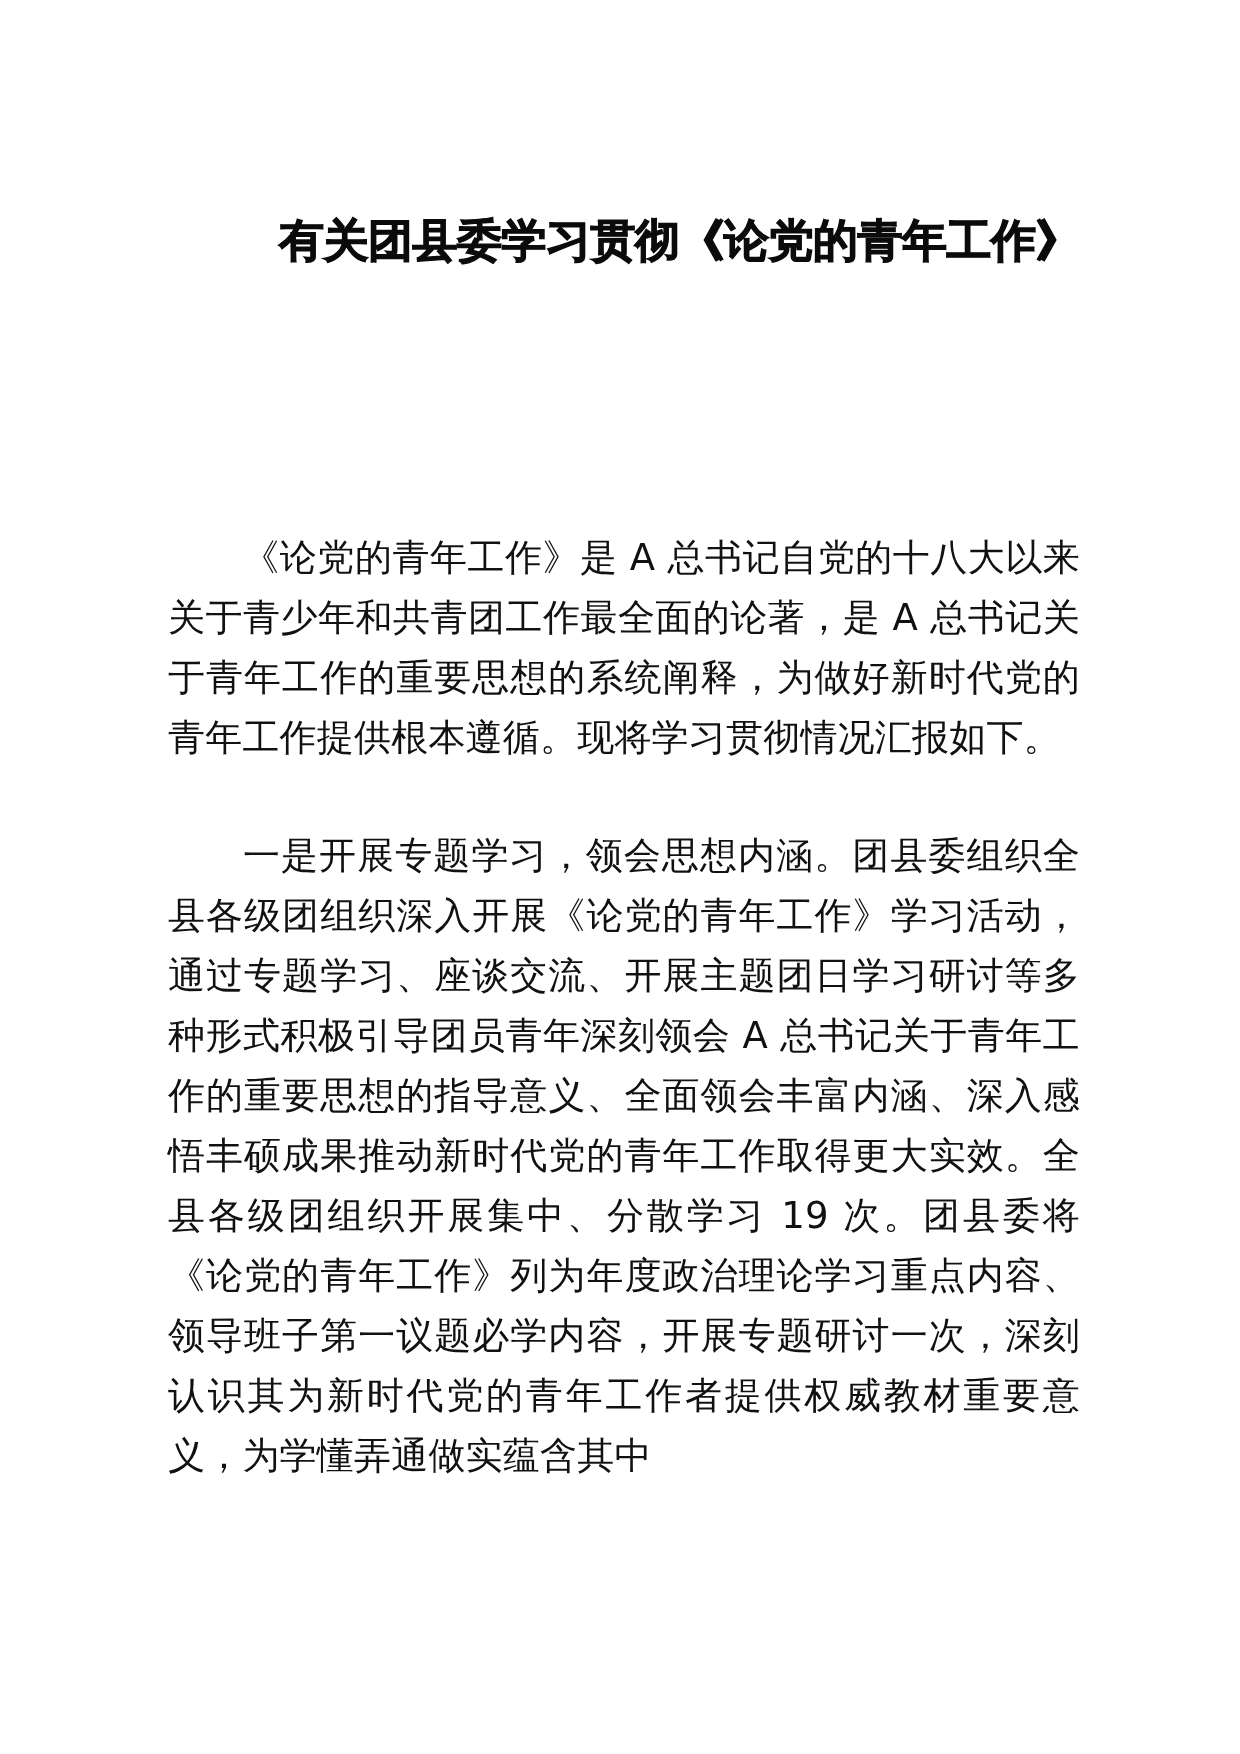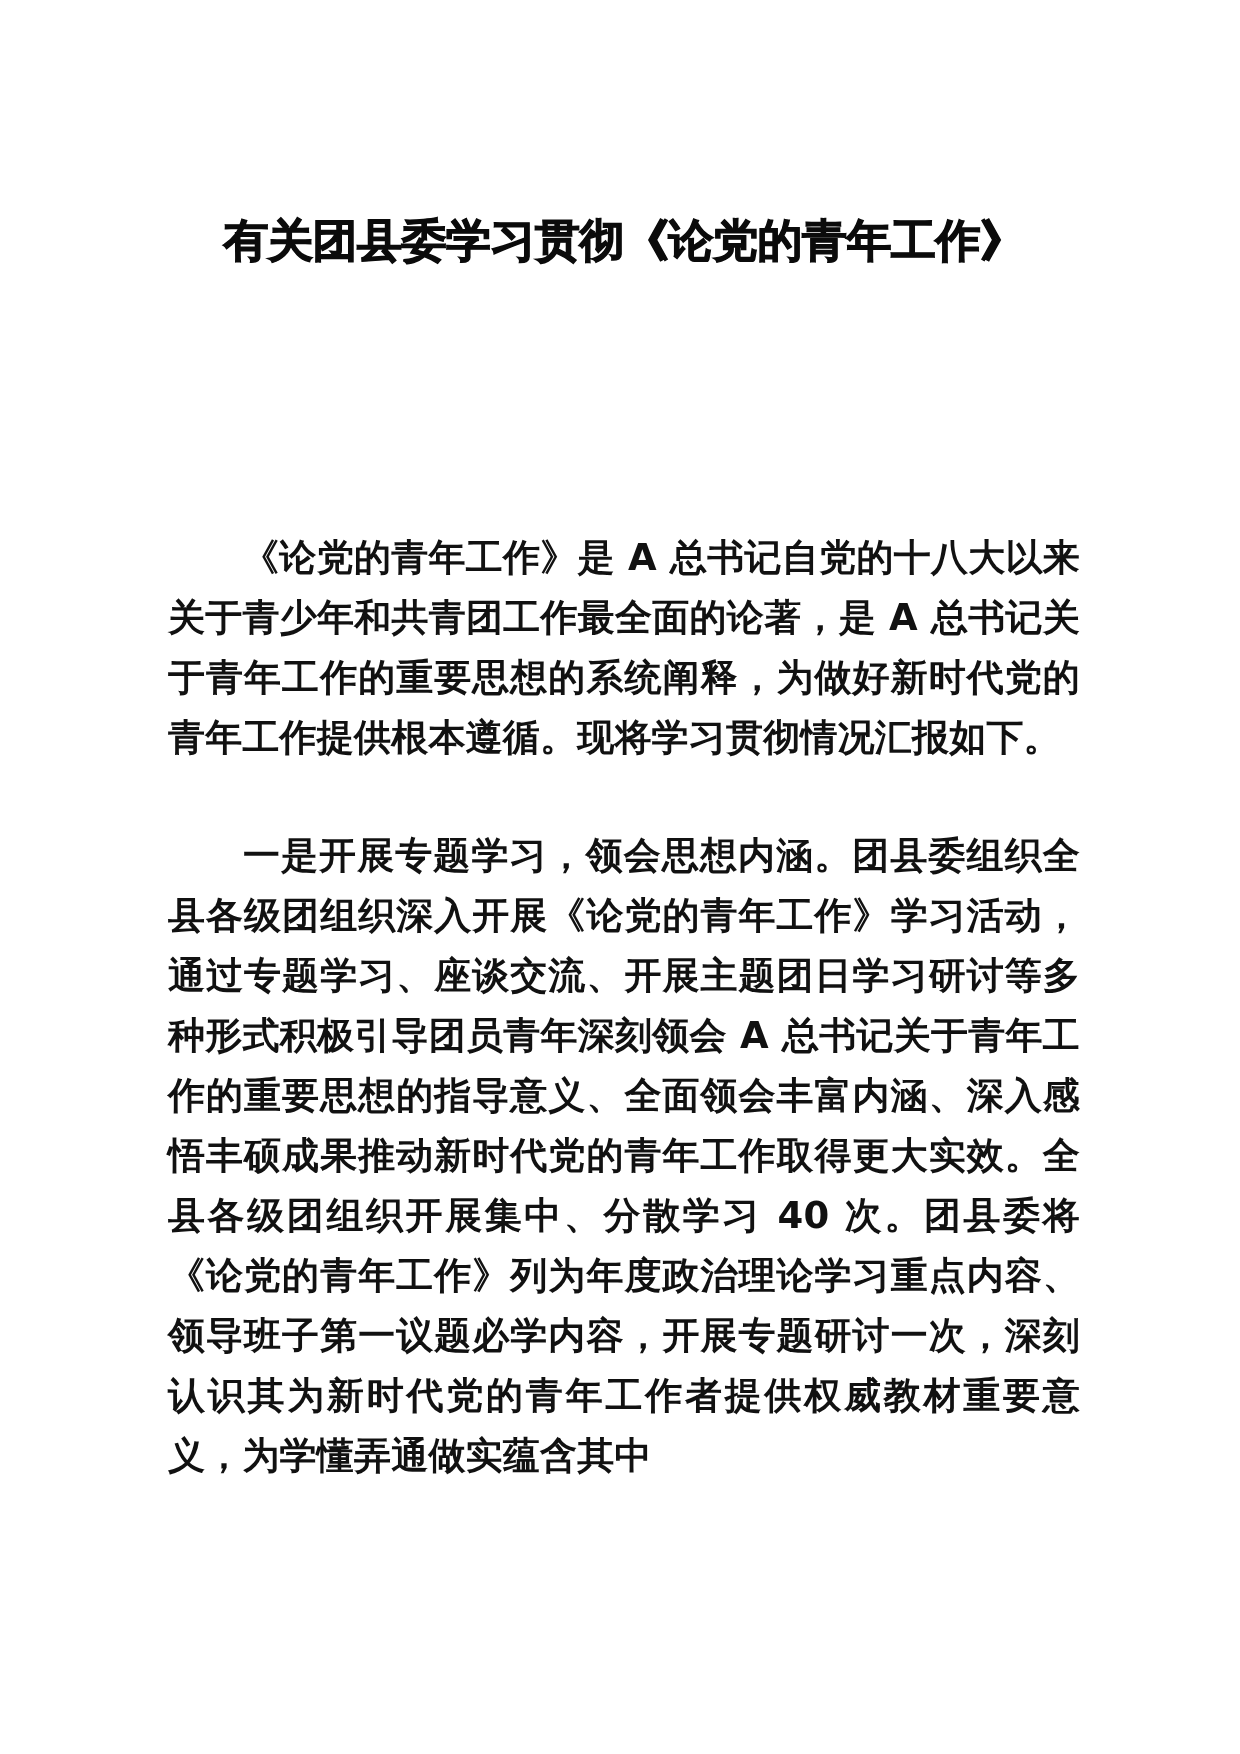--- a/index.html
+++ b/index.html
@@ -22,21 +22,21 @@
     background: #ffffff;
     box-sizing: border-box;
   }
 
   
   .doc-title {
     position: absolute;
     left: 168px;
     top: 168px;
     width: 912px;
-    text-align: center;
+    text-align: right;
     font-weight: 700;
     font-size: 45px;
     line-height: 145px;
     letter-spacing: 0px;
     color: #0b0b0b;
     -webkit-text-stroke: 1.1px #0b0b0b;
   }
   .doc-title .title-line {
     display: block;
     white-space: nowrap;
@@ -55,21 +55,21 @@
 
   p.para {
     margin: 0 0 0 0;
     font-size: 37px;
     line-height: 60px;
     text-align: justify;
     text-align-last: left;
     text-justify: inter-ideograph;
     letter-spacing: 0.2px;
     color: #111111;
-    font-weight: 700;
+    font-weight: 400;
   }
   p.para + p.para {
     margin-top: 58px;
   }
   .indent {
     display: inline-block;
     width: 74px;
   }
 </style>
 </head>
@@ -78,17 +78,17 @@
 <div class="page">
 
   <div class="doc-title">
     <span class="title-line title-line-1">有关团县委学习贯彻《论党的青年工作》</span>
   </div>
 
   <div class="body-wrap">
 
     <p class="para"><span class="indent"></span><span>《论党的青年工作》是 A 总书记自党的十八大以来关于青少年和共青团工作最全面的论著，是 A 总书记关于青年工作的重要思想的系统阐释，为做好新时代党的青年工作提供根本遵循。现将学习贯彻情况汇报如下。</span></p>
 
-    <p class="para"><span class="indent"></span><span>一是开展专题学习，领会思想内涵。团县委组织全县各级团组织深入开展《论党的青年工作》学习活动，通过专题学习、座谈交流、开展主题团日学习研讨等多种形式积极引导团员青年深刻领会 A 总书记关于青年工作的重要思想的指导意义、全面领会丰富内涵、深入感悟丰硕成果推动新时代党的青年工作取得更大实效。全县各级团组织开展集中、分散学习 40 次。团县委将《论党的青年工作》列为年度政治理论学习重点内容、领导班子第一议题必学内容，开展专题研讨一次，深刻认识其为新时代党的青年工作者提供权威教材重要意义，为学懂弄通做实蕴含其中</span></p>
+    <p class="para"><span class="indent"></span><span>一是开展专题学习，领会思想内涵。团县委组织全县各级团组织深入开展《论党的青年工作》学习活动，通过专题学习、座谈交流、开展主题团日学习研讨等多种形式积极引导团员青年深刻领会 A 总书记关于青年工作的重要思想的指导意义、全面领会丰富内涵、深入感悟丰硕成果推动新时代党的青年工作取得更大实效。全县各级团组织开展集中、分散学习 19 次。团县委将《论党的青年工作》列为年度政治理论学习重点内容、领导班子第一议题必学内容，开展专题研讨一次，深刻认识其为新时代党的青年工作者提供权威教材重要意义，为学懂弄通做实蕴含其中</span></p>
 
   </div>
 
 </div>
 
 </body></html>

